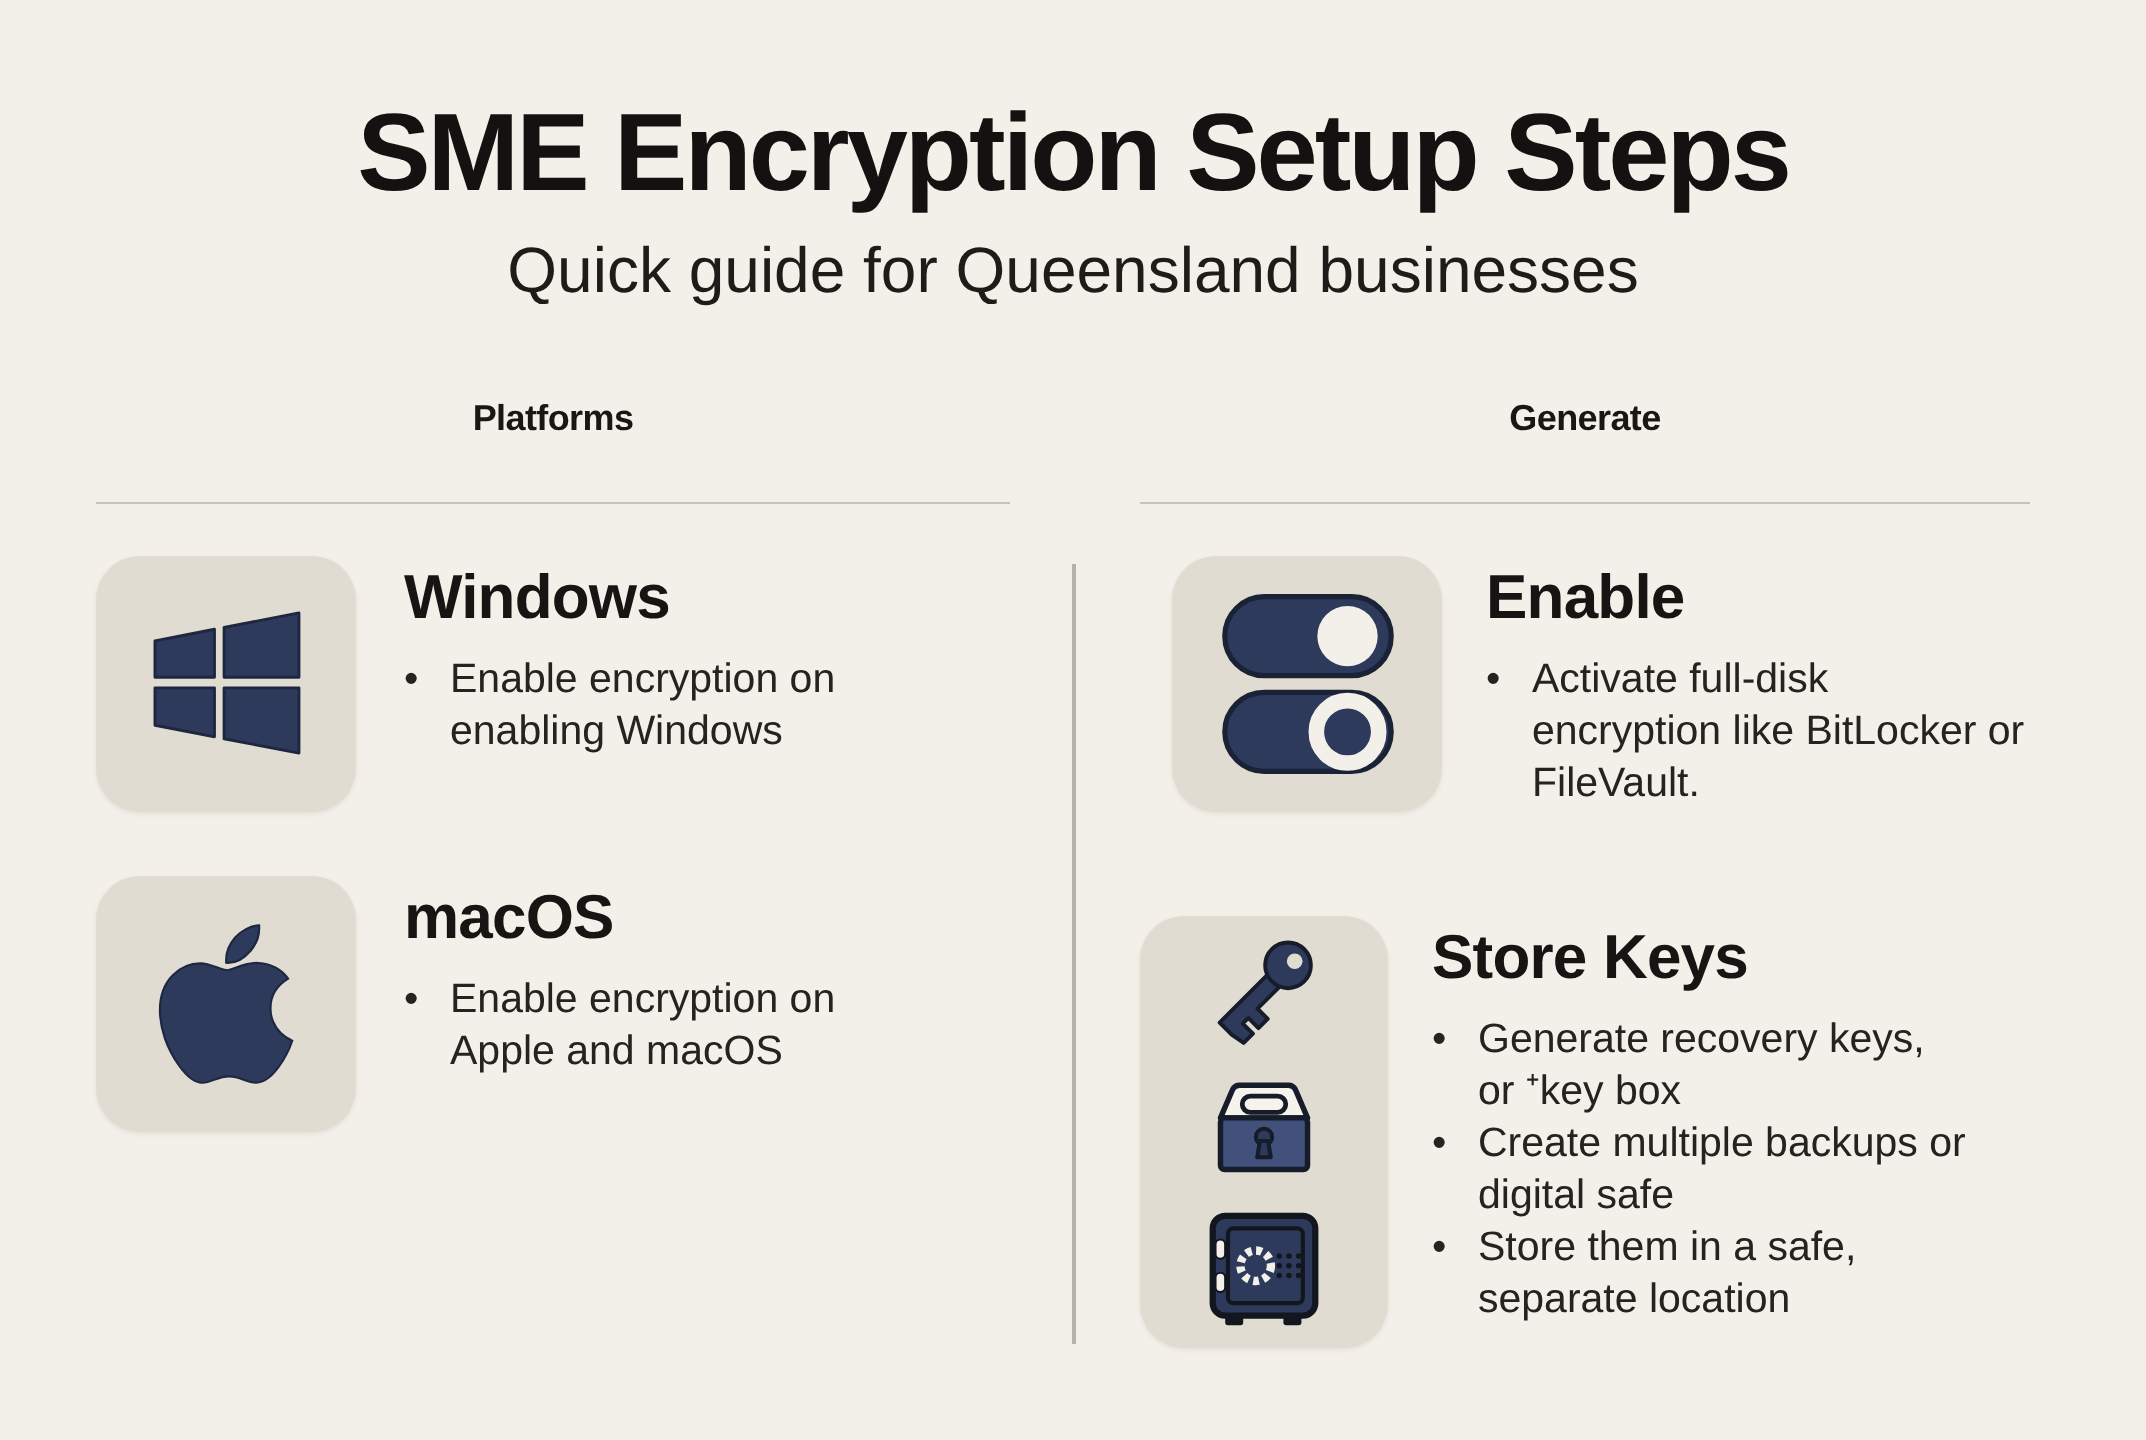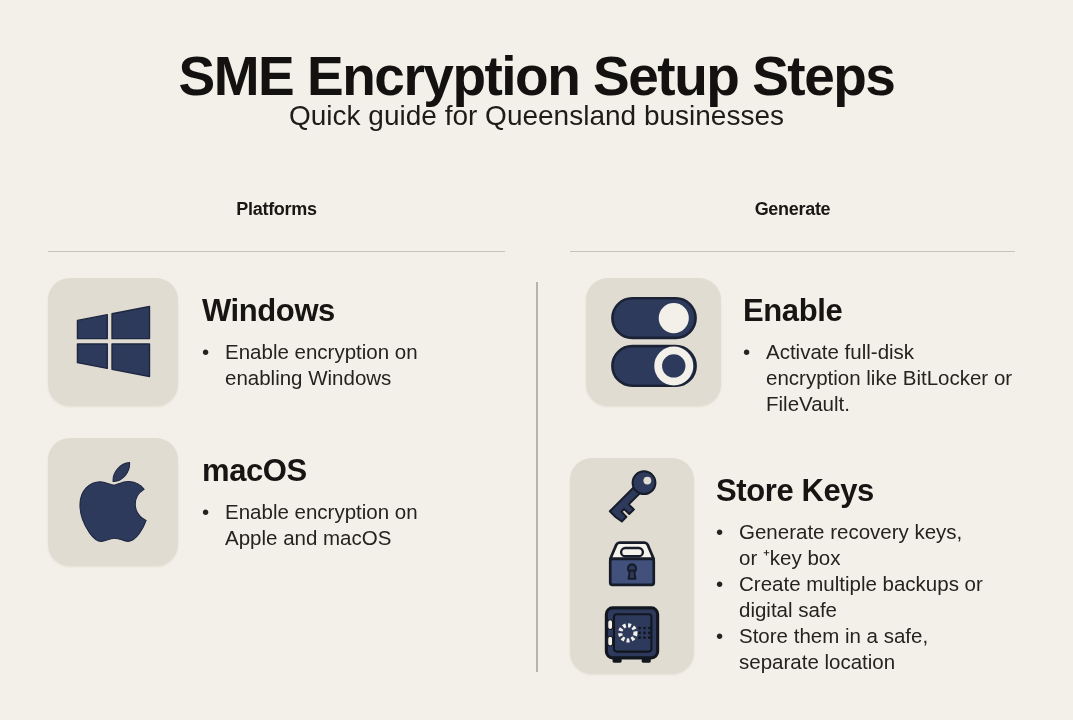--- a/index.html
+++ b/index.html
@@ -11,23 +11,23 @@
     color:#1c1c1c;
     overflow:hidden;
   }
   .page-title{
     position:absolute;top:44px;left:0;width:100%;
     margin:0;text-align:center;
     font-size:55px;font-weight:bold;letter-spacing:-1.5px;
     color:#141210;
   }
   .page-subtitle{
-    position:absolute;top:100px;left:0;width:100%;
+    position:absolute;top:117px;left:0;width:100%;
     text-align:center;
-    font-size:28px;font-weight:normal;color:#1e1c19;
+    font-size:32px;font-weight:normal;color:#1e1c19;
   }
   .col-header{
     position:absolute;top:199px;
     text-align:center;
     font-size:18px;font-weight:bold;letter-spacing:-0.3px;color:#191714;
   }
   .col-header.left{left:48px;width:457px;}
   .col-header.right{left:570px;width:445px;}
   .col-rule{
     position:absolute;top:251px;height:1px;background:#c8c4ba;
@@ -50,21 +50,21 @@
     flex:0 0 auto;
     box-shadow:0 1px 2px rgba(120,110,90,0.12);
   }
   .card-sq{width:130px;height:128px;}
   .card-tall{width:124px;height:216px;gap:6px;padding:4px 0;box-sizing:border-box;}
   .row-text{padding-top:4px;}
   .row-windows .row-text,.row-macos .row-text{margin-left:24px;}
   .row-enable .row-text,.row-storekeys .row-text{margin-left:22px;}
   .row-heading{
     font-size:31px;font-weight:bold;letter-spacing:-0.4px;
-    color:#161513;margin:12px 0 11px 0;line-height:1.1;
+    color:#161513;margin:0 0 11px 0;line-height:1.1;
   }
   .bullets{list-style:none;margin:0;padding:0;}
   .bullets li{display:flex;font-size:20.5px;line-height:26px;color:#242320;}
   .bullets .marker{flex:0 0 23px;text-align:left;}
   .bullets .bullet-text{white-space:pre-line;}
   .bl-left .bullet-text{max-width:255px;}
   .bl-right .bullet-text{max-width:280px;}
   svg{display:block;}
 </style>
 </head>

